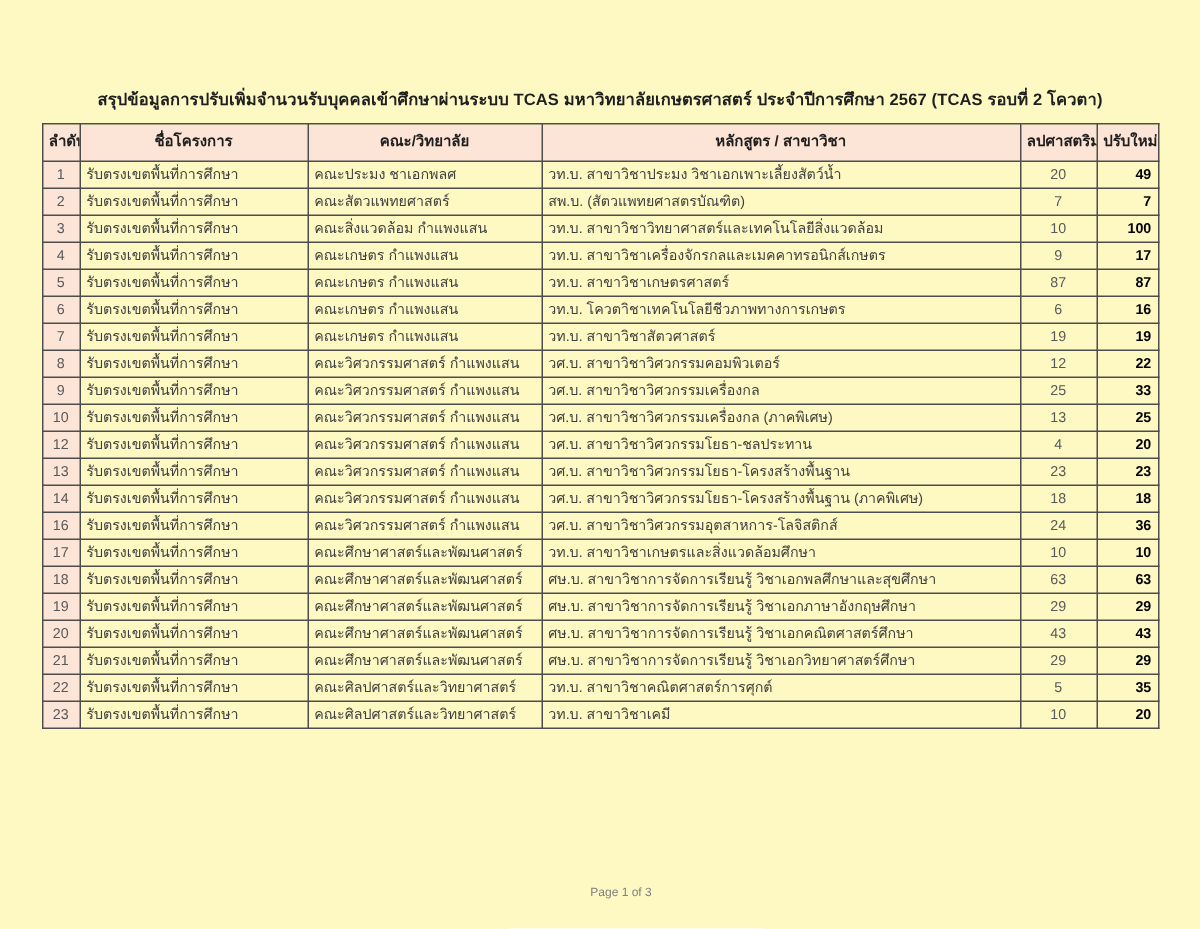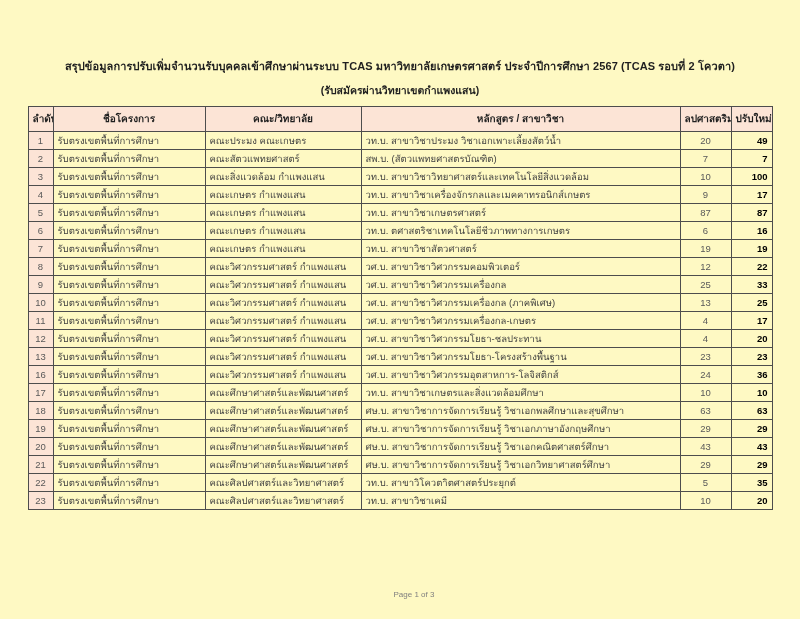--- a/index.html
+++ b/index.html
@@ -83,21 +83,20 @@
     color: #7f7f7f;
   }
 </style>
 </head>
 <body>
 
 <div class="sheet">
 
   <div class="doc-title">สรุปข้อมูลการปรับเพิ่มจำนวนรับบุคคลเข้าศึกษาผ่านระบบ TCAS มหาวิทยาลัยเกษตรศาสตร์ ประจำปีการศึกษา 2567 (TCAS รอบที่ 2 โควตา)</div>
 
-  <div class="doc-subtitle">(รับสมัครผ่านวิทยาเขตกำแพงแสน)</div>
 
   <table class="data-table">
     <colgroup>
       <col style="width:25px">
       <col style="width:152px">
       <col style="width:156px">
       <col style="width:319px">
       <col style="width:51px">
       <col style="width:41px">
     </colgroup>
@@ -108,21 +107,21 @@
         <th>คณะ/วิทยาลัย</th>
         <th>หลักสูตร / สาขาวิชา</th>
         <th>ลปศาสตริม</th>
         <th>ปรับใหม่</th>
       </tr>
     </thead>
     <tbody>
         <tr>
           <td class="col-no">1</td>
           <td class="col-project">รับตรงเขตพื้นที่การศึกษา</td>
-          <td class="col-faculty">คณะประมง คณะเกษตร</td>
+          <td class="col-faculty">คณะประมง ชาเอกพลศ</td>
           <td class="col-program">วท.บ. สาขาวิชาประมง วิชาเอกเพาะเลี้ยงสัตว์น้ำ</td>
           <td class="col-orig">20</td>
           <td class="col-new">49</td>
         </tr>
         <tr>
           <td class="col-no">2</td>
           <td class="col-project">รับตรงเขตพื้นที่การศึกษา</td>
           <td class="col-faculty">คณะสัตวแพทยศาสตร์</td>
           <td class="col-program">สพ.บ. (สัตวแพทยศาสตรบัณฑิต)</td>
           <td class="col-orig">7</td>
@@ -149,21 +148,21 @@
           <td class="col-project">รับตรงเขตพื้นที่การศึกษา</td>
           <td class="col-faculty">คณะเกษตร กำแพงแสน</td>
           <td class="col-program">วท.บ. สาขาวิชาเกษตรศาสตร์</td>
           <td class="col-orig">87</td>
           <td class="col-new">87</td>
         </tr>
         <tr>
           <td class="col-no">6</td>
           <td class="col-project">รับตรงเขตพื้นที่การศึกษา</td>
           <td class="col-faculty">คณะเกษตร กำแพงแสน</td>
-          <td class="col-program">วท.บ. ตศาสตริชาเทคโนโลยีชีวภาพทางการเกษตร</td>
+          <td class="col-program">วท.บ. โควตาิชาเทคโนโลยีชีวภาพทางการเกษตร</td>
           <td class="col-orig">6</td>
           <td class="col-new">16</td>
         </tr>
         <tr>
           <td class="col-no">7</td>
           <td class="col-project">รับตรงเขตพื้นที่การศึกษา</td>
           <td class="col-faculty">คณะเกษตร กำแพงแสน</td>
           <td class="col-program">วท.บ. สาขาวิชาสัตวศาสตร์</td>
           <td class="col-orig">19</td>
           <td class="col-new">19</td>
@@ -186,44 +185,44 @@
         </tr>
         <tr>
           <td class="col-no">10</td>
           <td class="col-project">รับตรงเขตพื้นที่การศึกษา</td>
           <td class="col-faculty">คณะวิศวกรรมศาสตร์ กำแพงแสน</td>
           <td class="col-program">วศ.บ. สาขาวิชาวิศวกรรมเครื่องกล (ภาคพิเศษ)</td>
           <td class="col-orig">13</td>
           <td class="col-new">25</td>
         </tr>
         <tr>
-          <td class="col-no">11</td>
-          <td class="col-project">รับตรงเขตพื้นที่การศึกษา</td>
-          <td class="col-faculty">คณะวิศวกรรมศาสตร์ กำแพงแสน</td>
-          <td class="col-program">วศ.บ. สาขาวิชาวิศวกรรมเครื่องกล-เกษตร</td>
-          <td class="col-orig">4</td>
-          <td class="col-new">17</td>
-        </tr>
-        <tr>
           <td class="col-no">12</td>
           <td class="col-project">รับตรงเขตพื้นที่การศึกษา</td>
           <td class="col-faculty">คณะวิศวกรรมศาสตร์ กำแพงแสน</td>
           <td class="col-program">วศ.บ. สาขาวิชาวิศวกรรมโยธา-ชลประทาน</td>
           <td class="col-orig">4</td>
           <td class="col-new">20</td>
         </tr>
         <tr>
           <td class="col-no">13</td>
           <td class="col-project">รับตรงเขตพื้นที่การศึกษา</td>
           <td class="col-faculty">คณะวิศวกรรมศาสตร์ กำแพงแสน</td>
           <td class="col-program">วศ.บ. สาขาวิชาวิศวกรรมโยธา-โครงสร้างพื้นฐาน</td>
           <td class="col-orig">23</td>
           <td class="col-new">23</td>
         </tr>
         <tr>
+          <td class="col-no">14</td>
+          <td class="col-project">รับตรงเขตพื้นที่การศึกษา</td>
+          <td class="col-faculty">คณะวิศวกรรมศาสตร์ กำแพงแสน</td>
+          <td class="col-program">วศ.บ. สาขาวิชาวิศวกรรมโยธา-โครงสร้างพื้นฐาน (ภาคพิเศษ)</td>
+          <td class="col-orig">18</td>
+          <td class="col-new">18</td>
+        </tr>
+        <tr>
           <td class="col-no">16</td>
           <td class="col-project">รับตรงเขตพื้นที่การศึกษา</td>
           <td class="col-faculty">คณะวิศวกรรมศาสตร์ กำแพงแสน</td>
           <td class="col-program">วศ.บ. สาขาวิชาวิศวกรรมอุตสาหการ-โลจิสติกส์</td>
           <td class="col-orig">24</td>
           <td class="col-new">36</td>
         </tr>
         <tr>
           <td class="col-no">17</td>
           <td class="col-project">รับตรงเขตพื้นที่การศึกษา</td>
@@ -261,21 +260,21 @@
           <td class="col-project">รับตรงเขตพื้นที่การศึกษา</td>
           <td class="col-faculty">คณะศึกษาศาสตร์และพัฒนศาสตร์</td>
           <td class="col-program">ศษ.บ. สาขาวิชาการจัดการเรียนรู้ วิชาเอกวิทยาศาสตร์ศึกษา</td>
           <td class="col-orig">29</td>
           <td class="col-new">29</td>
         </tr>
         <tr>
           <td class="col-no">22</td>
           <td class="col-project">รับตรงเขตพื้นที่การศึกษา</td>
           <td class="col-faculty">คณะศิลปศาสตร์และวิทยาศาสตร์</td>
-          <td class="col-program">วท.บ. สาขาวิโควตาิตศาสตร์ประยุกต์</td>
+          <td class="col-program">วท.บ. สาขาวิชาคณิตศาสตร์การศุกต์</td>
           <td class="col-orig">5</td>
           <td class="col-new">35</td>
         </tr>
         <tr>
           <td class="col-no">23</td>
           <td class="col-project">รับตรงเขตพื้นที่การศึกษา</td>
           <td class="col-faculty">คณะศิลปศาสตร์และวิทยาศาสตร์</td>
           <td class="col-program">วท.บ. สาขาวิชาเคมี</td>
           <td class="col-orig">10</td>
           <td class="col-new">20</td>

